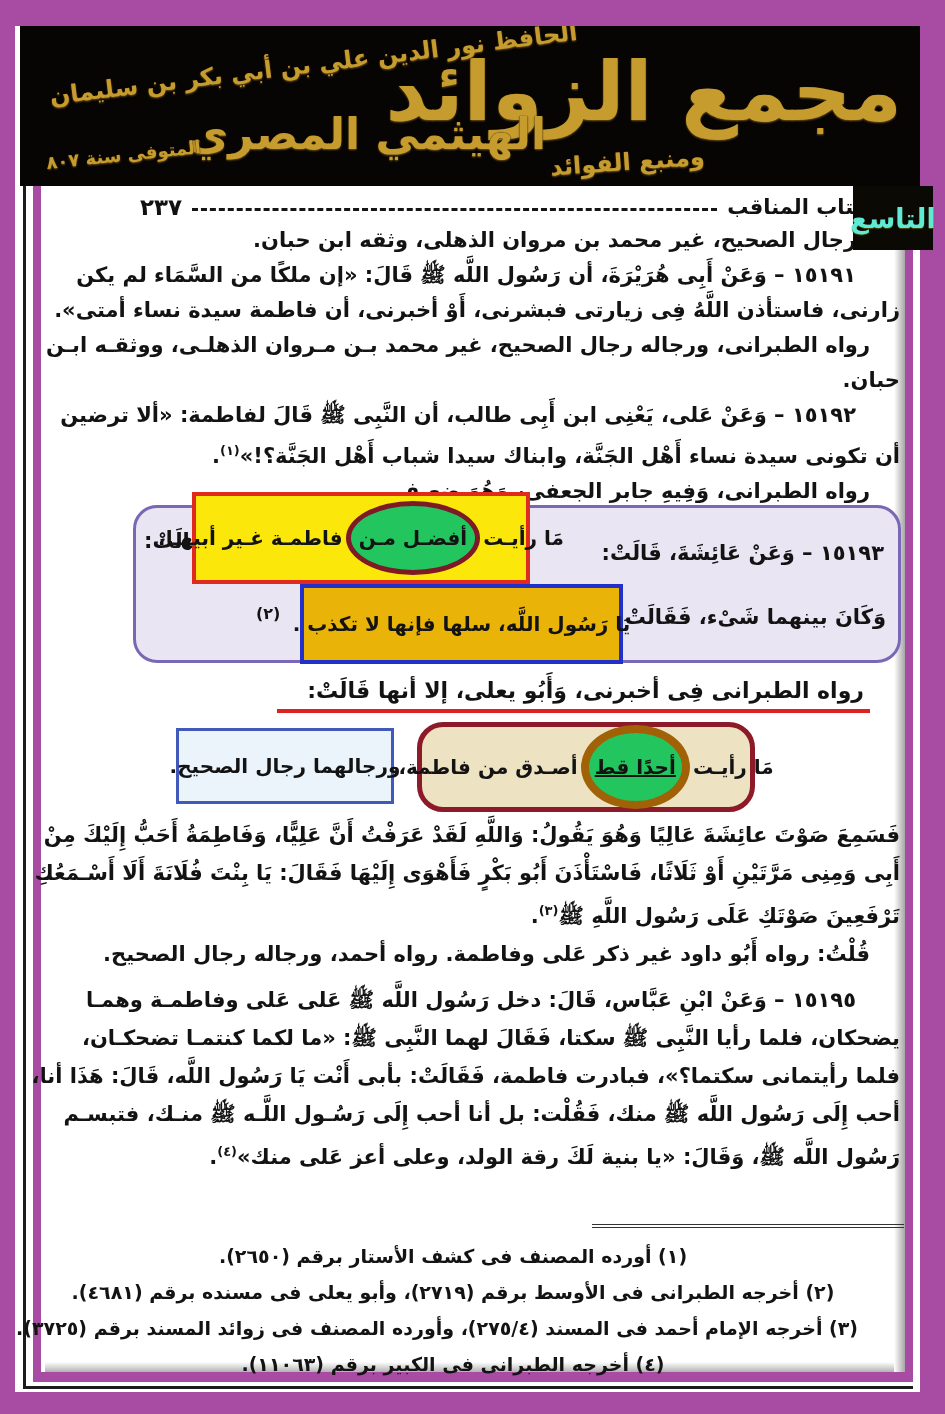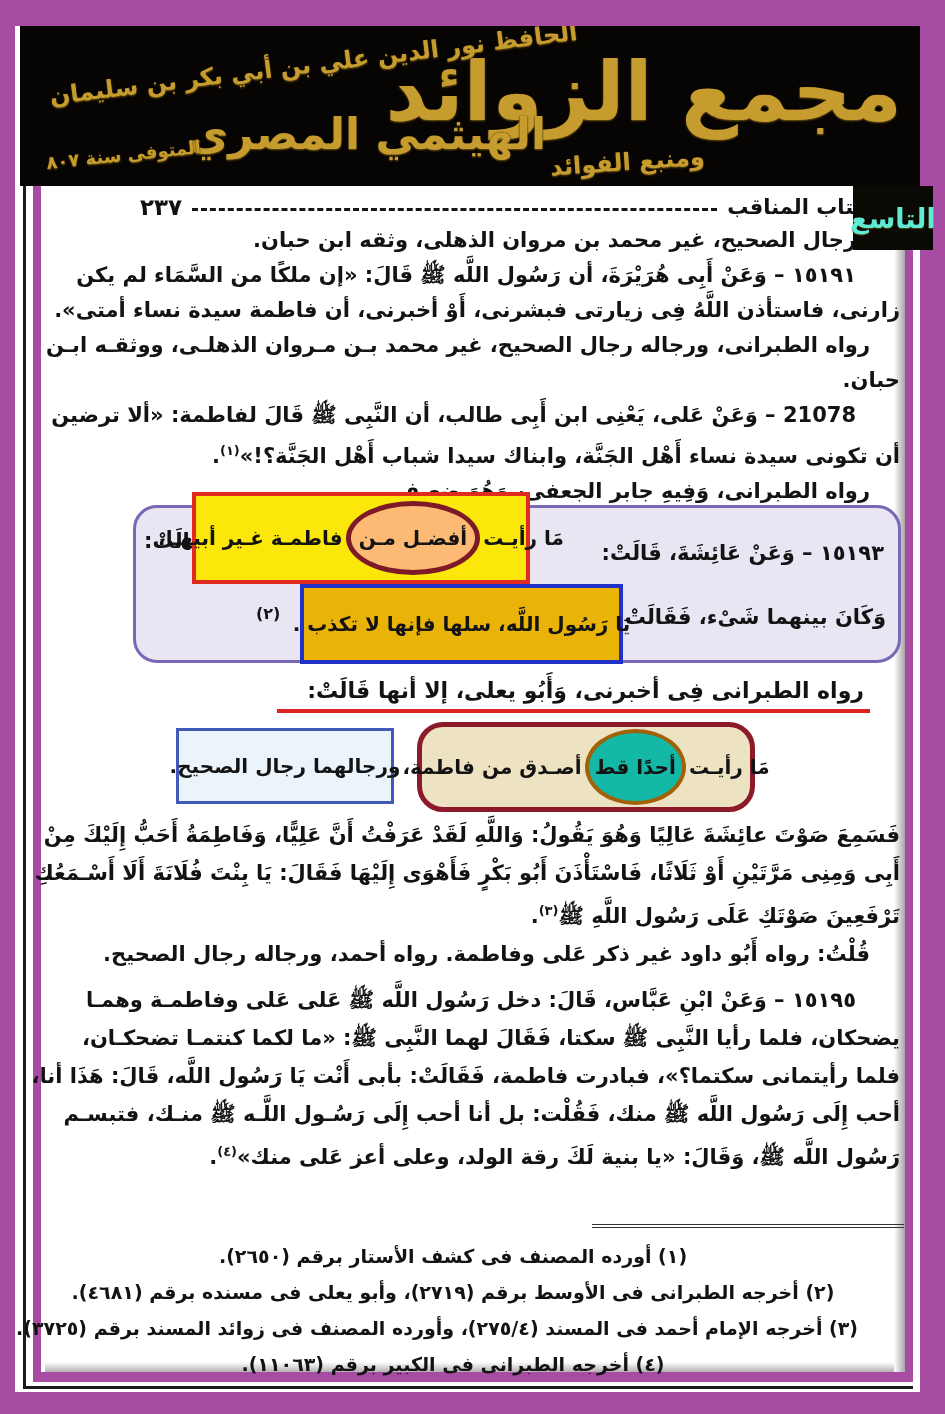--- a/index.html
+++ b/index.html
@@ -56,38 +56,38 @@
   .gap8{margin-top:8px;}
 
   
   .lav{position:absolute;left:133px;top:505px;width:762px;height:152px;background:#e9e5f2;
        border:3px solid #7a68b6;border-radius:24px;direction:rtl;font-weight:bold;color:#131313;}
   .lav-intro{position:absolute;right:14px;top:26px;line-height:38px;font-size:21px;white-space:nowrap;}
   .lav-after{position:absolute;left:8px;top:14px;line-height:38px;font-size:21px;}
   .ybox{position:absolute;right:368px;top:-16px;width:330px;height:84px;background:#fbe70a;
         border:4px solid #e02a1e;display:flex;direction:rtl;align-items:center;justify-content:center;
         font-size:20px;white-space:nowrap;z-index:3;}
-  .circle1{display:inline-block;border:5px solid #7d1a26;background:#fdba74;border-radius:50%;
+  .circle1{display:inline-block;border:5px solid #7d1a26;background:#22c55e;border-radius:50%;
            padding:20px 8px;margin:-20px 3px;}
   .lav-l2{position:absolute;right:12px;top:92px;line-height:34px;font-size:21px;white-space:nowrap;}
   .gbox{position:absolute;right:275px;top:76px;width:315px;height:72px;background:#eab308;
         border:4px solid #2030c8;display:flex;align-items:center;justify-content:center;
         font-size:20px;white-space:nowrap;z-index:3;}
   .lav-fn{position:absolute;left:120px;top:96px;font-size:16px;}
 
   
   .attrib{position:absolute;top:678px;right:75px;direction:rtl;font-size:22px;font-weight:bold;
           color:#131313;padding:0 6px 6px 30px;border-bottom:4px solid #dd2222;white-space:nowrap;}
 
   
   .tanbox{position:absolute;left:417px;top:722px;width:328px;height:80px;background:#ede3c3;
           border:5px solid #8c1a28;border-radius:26px;display:flex;direction:rtl;align-items:center;
           justify-content:center;font-size:20px;font-weight:bold;color:#131313;white-space:nowrap;z-index:3;}
-  .circle2{display:inline-block;border:4px solid #a16207;background:#14b8a6;border-radius:50%;
-           padding:22px 6px;margin:-22px 3px;}
+  .circle2{display:inline-block;border:8px solid #a16207;background:#22c55e;border-radius:50%;
+           padding:22px 6px;margin:-22px 3px;text-decoration:underline;}
   .bluebox{position:absolute;left:176px;top:728px;width:212px;height:70px;background:#ebf4fb;
            border:3px solid #4159b8;display:flex;align-items:center;justify-content:center;
            font-size:20px;font-weight:bold;color:#131313;direction:rtl;white-space:nowrap;}
 
   
   .fn-divider{position:absolute;left:592px;top:1224px;width:312px;border-top:4px double #333;}
   .fncol{position:absolute;left:48px;top:1238px;width:852px;direction:rtl;padding-right:42px;
          box-sizing:border-box;font-size:19px;font-weight:bold;color:#131313;}
   .fncol .fline{line-height:36px;white-space:nowrap;text-align:center;}
 </style>
@@ -123,21 +123,21 @@
     <span class="ph-dashes"></span>
     <span class="ph-num">٢٣٧</span>
   </div>
 
   <div class="tcol tcol1">
     <div class="line ind">رجال الصحيح، غير محمد بن مروان الذهلى، وثقه ابن حبان.</div>
     <div class="line ind"><b>١٥١٩١</b><span> – وَعَنْ أَبِى هُرَيْرَةَ، أن رَسُول اللَّه ﷺ قَالَ: «إن ملكًا من السَّمَاء لم يكن</span></div>
     <div class="line">زارنى، فاستأذن اللَّهُ فِى زيارتى فبشرنى، أَوْ أخبرنى، أن فاطمة سيدة نساء أمتى».</div>
     <div class="line ind-s">رواه الطبرانى، ورجاله رجال الصحيح، غير محمد بـن مـروان الذهلـى، ووثقـه ابـن</div>
     <div class="line">حبان.</div>
-    <div class="line ind"><b>21078</b><span> – وَعَنْ عَلى، يَعْنِى ابن أَبِى طالب، أن النَّبِى ﷺ قَالَ لفاطمة: «ألا ترضين</span></div>
+    <div class="line ind"><b>١٥١٩٢</b><span> – وَعَنْ عَلى، يَعْنِى ابن أَبِى طالب، أن النَّبِى ﷺ قَالَ لفاطمة: «ألا ترضين</span></div>
     <div class="line"><span>أن تكونى سيدة نساء أَهْل الجَنَّة، وابناك سيدا شباب أَهْل الجَنَّة؟!»</span><sup class="fn">(١)</sup><span>.</span></div>
     <div class="line ind-s">رواه الطبرانى، وَفِيهِ جابر الجعفى، وَهُوَ ضعيف.</div>
   </div>
 
   <div class="lav">
     <div class="lav-intro"><b>١٥١٩٣</b><span> – وَعَنْ عَائِشَةَ، قَالَتْ:</span></div>
     <div class="ybox">
       <span>مَا رأيـت</span>
       <span class="circle1">أفضـل مـن</span>
       <span>فاطمـة غـير أبيهـا،</span>

